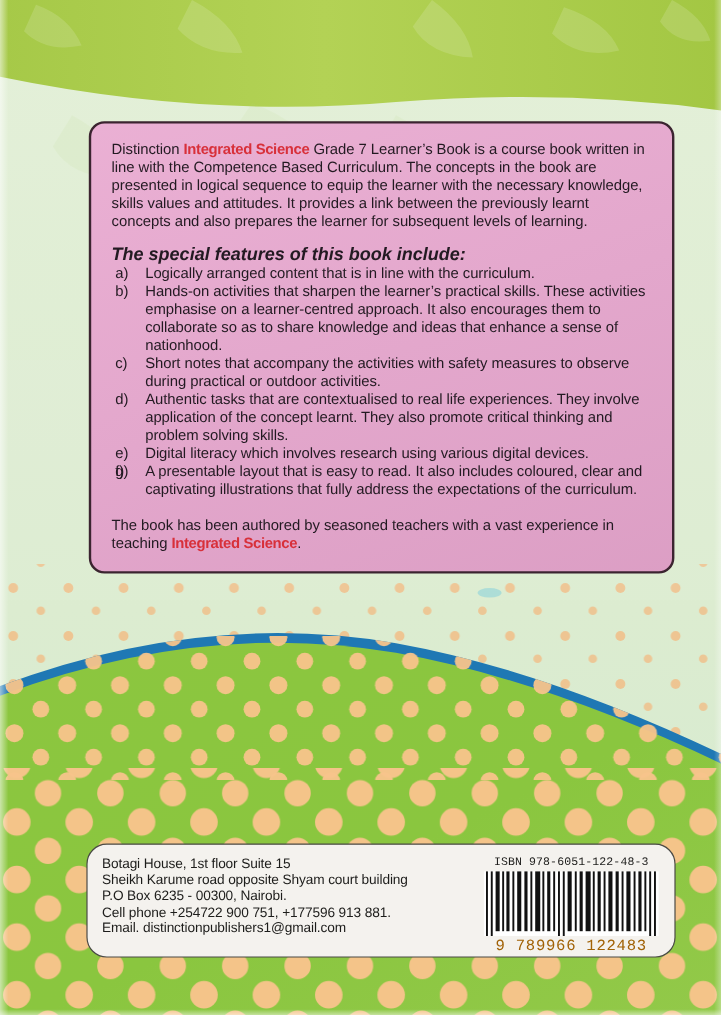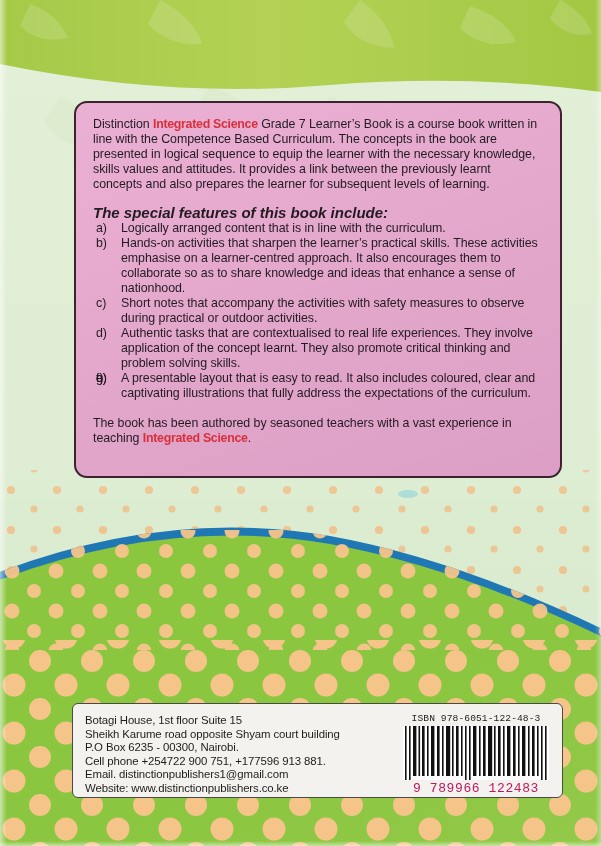--- a/index.html
+++ b/index.html
@@ -95,21 +95,21 @@
   
   #info-panel {
     position: absolute;
     left: 72px;
     top: 703px;
     width: 491px;
     height: 95px;
     box-sizing: border-box;
     background: #f4f2ee;
     border: 1.6px solid #4a4a46;
-    border-radius: 6px;
+    border-radius: 17px;
     display: flex;
     align-items: flex-start;
     padding: 8px 10px 2px 12px;
   }
 
   #address-block {
     flex: 1 1 auto;
     padding-top: 2px;
   }
   #address-block .addr-line {
@@ -138,21 +138,21 @@
   #barcode-bars {
     height: 54px;
     width: 146px;
     margin: 0 auto;
     display: block;
   }
   #barcode-digits {
     font-family: "Liberation Mono", monospace;
     font-size: 13px;
     letter-spacing: 0.6px;
-    color: #be185d;
+    color: #a16207;
     margin-top: 1px;
     white-space: nowrap;
   }
 
   
   #edge-left {
     position: absolute;
     left: 0; top: 0; bottom: 0;
     width: 7px;
     background: linear-gradient(90deg, rgba(255,255,255,0.55), rgba(255,255,255,0));
@@ -275,20 +275,21 @@
       <li>
         <span class="marker">c)</span>
         <span>Short notes that accompany the activities with safety measures to observe during practical or outdoor activities.</span>
       </li>
       <li>
         <span class="marker">d)</span>
         <span>Authentic tasks that are contextualised to real life experiences. They involve application of the concept learnt. They also promote critical thinking and problem solving skills.</span>
       </li>
       <li>
         <span class="marker">e)</span>
+        <span>Digital literacy which involves research using various digital devices.</span>
       </li>
       <li>
         <span class="marker">f)</span>
       </li>
       <li>
         <span class="marker">g)</span>
         <span>A presentable layout that is easy to read. It also includes coloured, clear and captivating illustrations that fully address the expectations of the curriculum.</span>
       </li>
     </ul>
 
@@ -296,21 +297,20 @@
   </div>
 
   <div id="info-panel">
 
     <div id="address-block">
       <div class="addr-line">Botagi House, 1st floor Suite 15</div>
       <div class="addr-line">Sheikh Karume road opposite Shyam court building</div>
       <div class="addr-line">P.O Box 6235 - 00300, Nairobi.</div>
       <div class="addr-line">Cell phone +254722 900 751, +177596 913 881.</div>
       <div class="addr-line">Email. distinctionpublishers1@gmail.com</div>
-      <div class="addr-line">Website: www.distinctionpublishers.co.ke</div>
     </div>
 
     <div id="barcode-block">
       <div id="isbn-text">ISBN  978-6051-122-48-3</div>
       <svg id="barcode-bars" viewBox="0 0 146 54" preserveAspectRatio="none" xmlns="http://www.w3.org/2000/svg">
         <rect x="0" y="0" width="146" height="54" fill="#ffffff"></rect>
         <g fill="#111111">
           <rect x="2" y="0" width="1.6" height="54"></rect>
           <rect x="6" y="0" width="1.6" height="54"></rect>
           <rect x="10" y="0" width="3.4" height="50"></rect>

